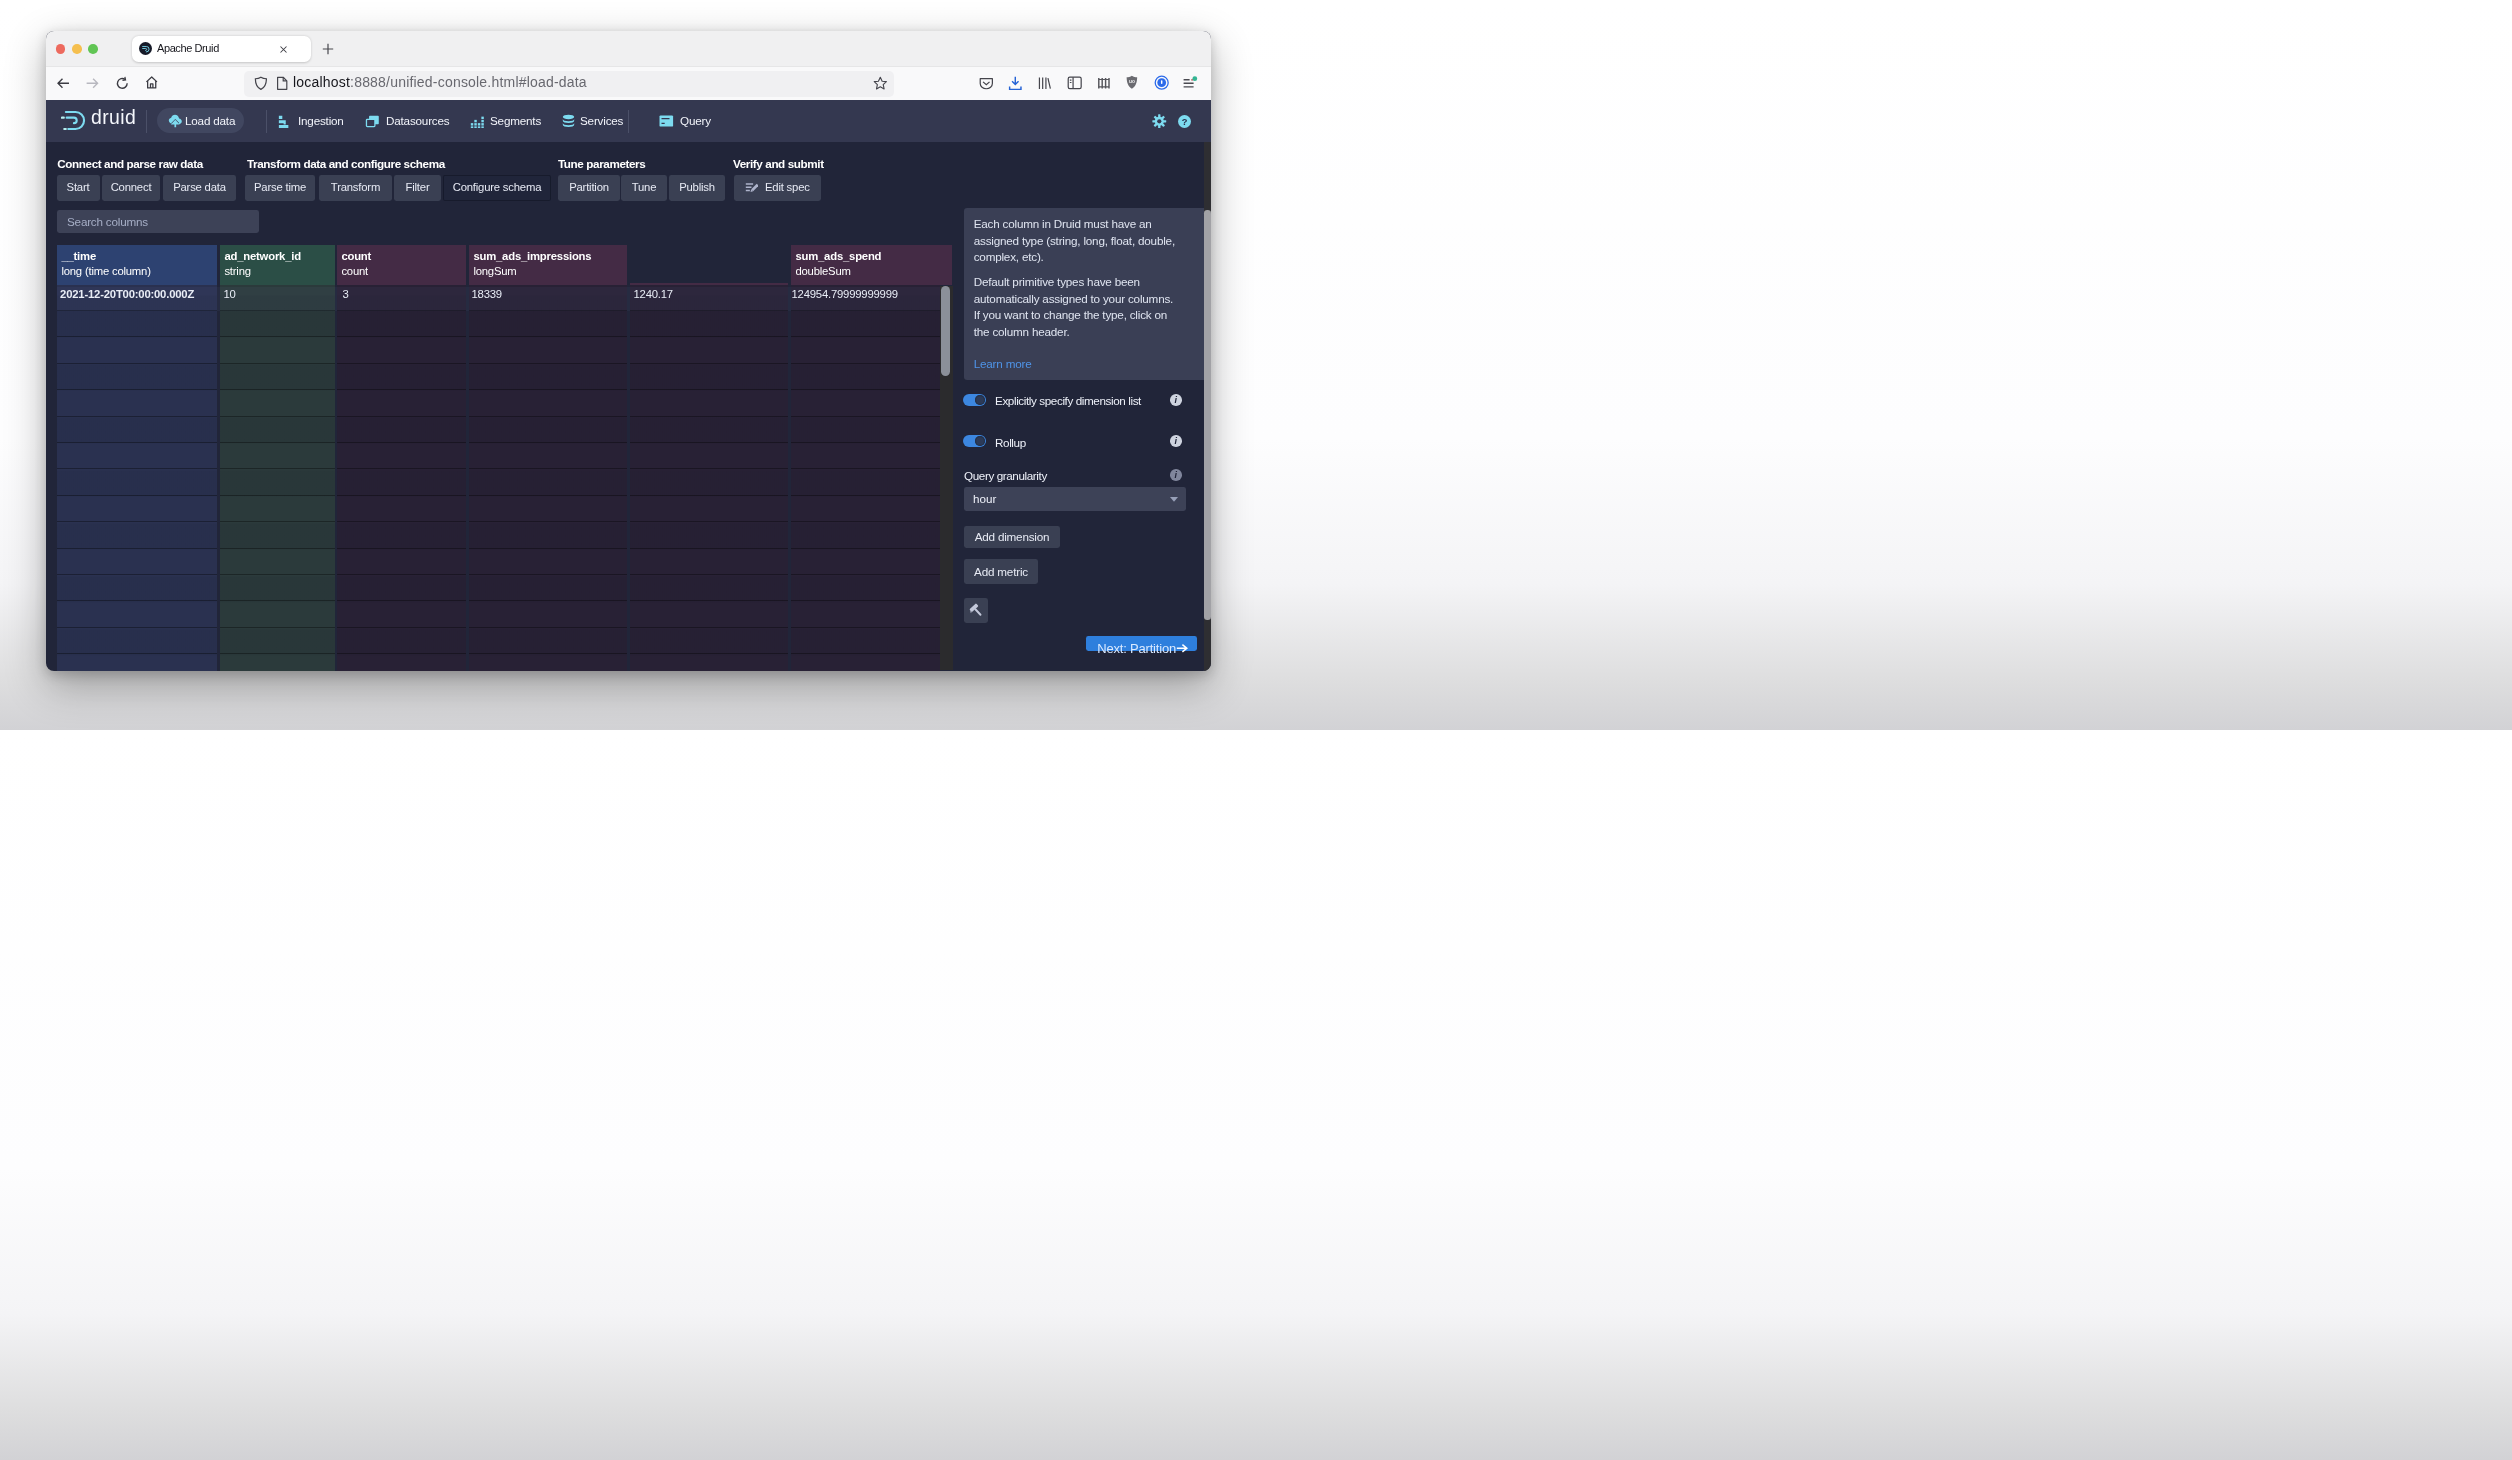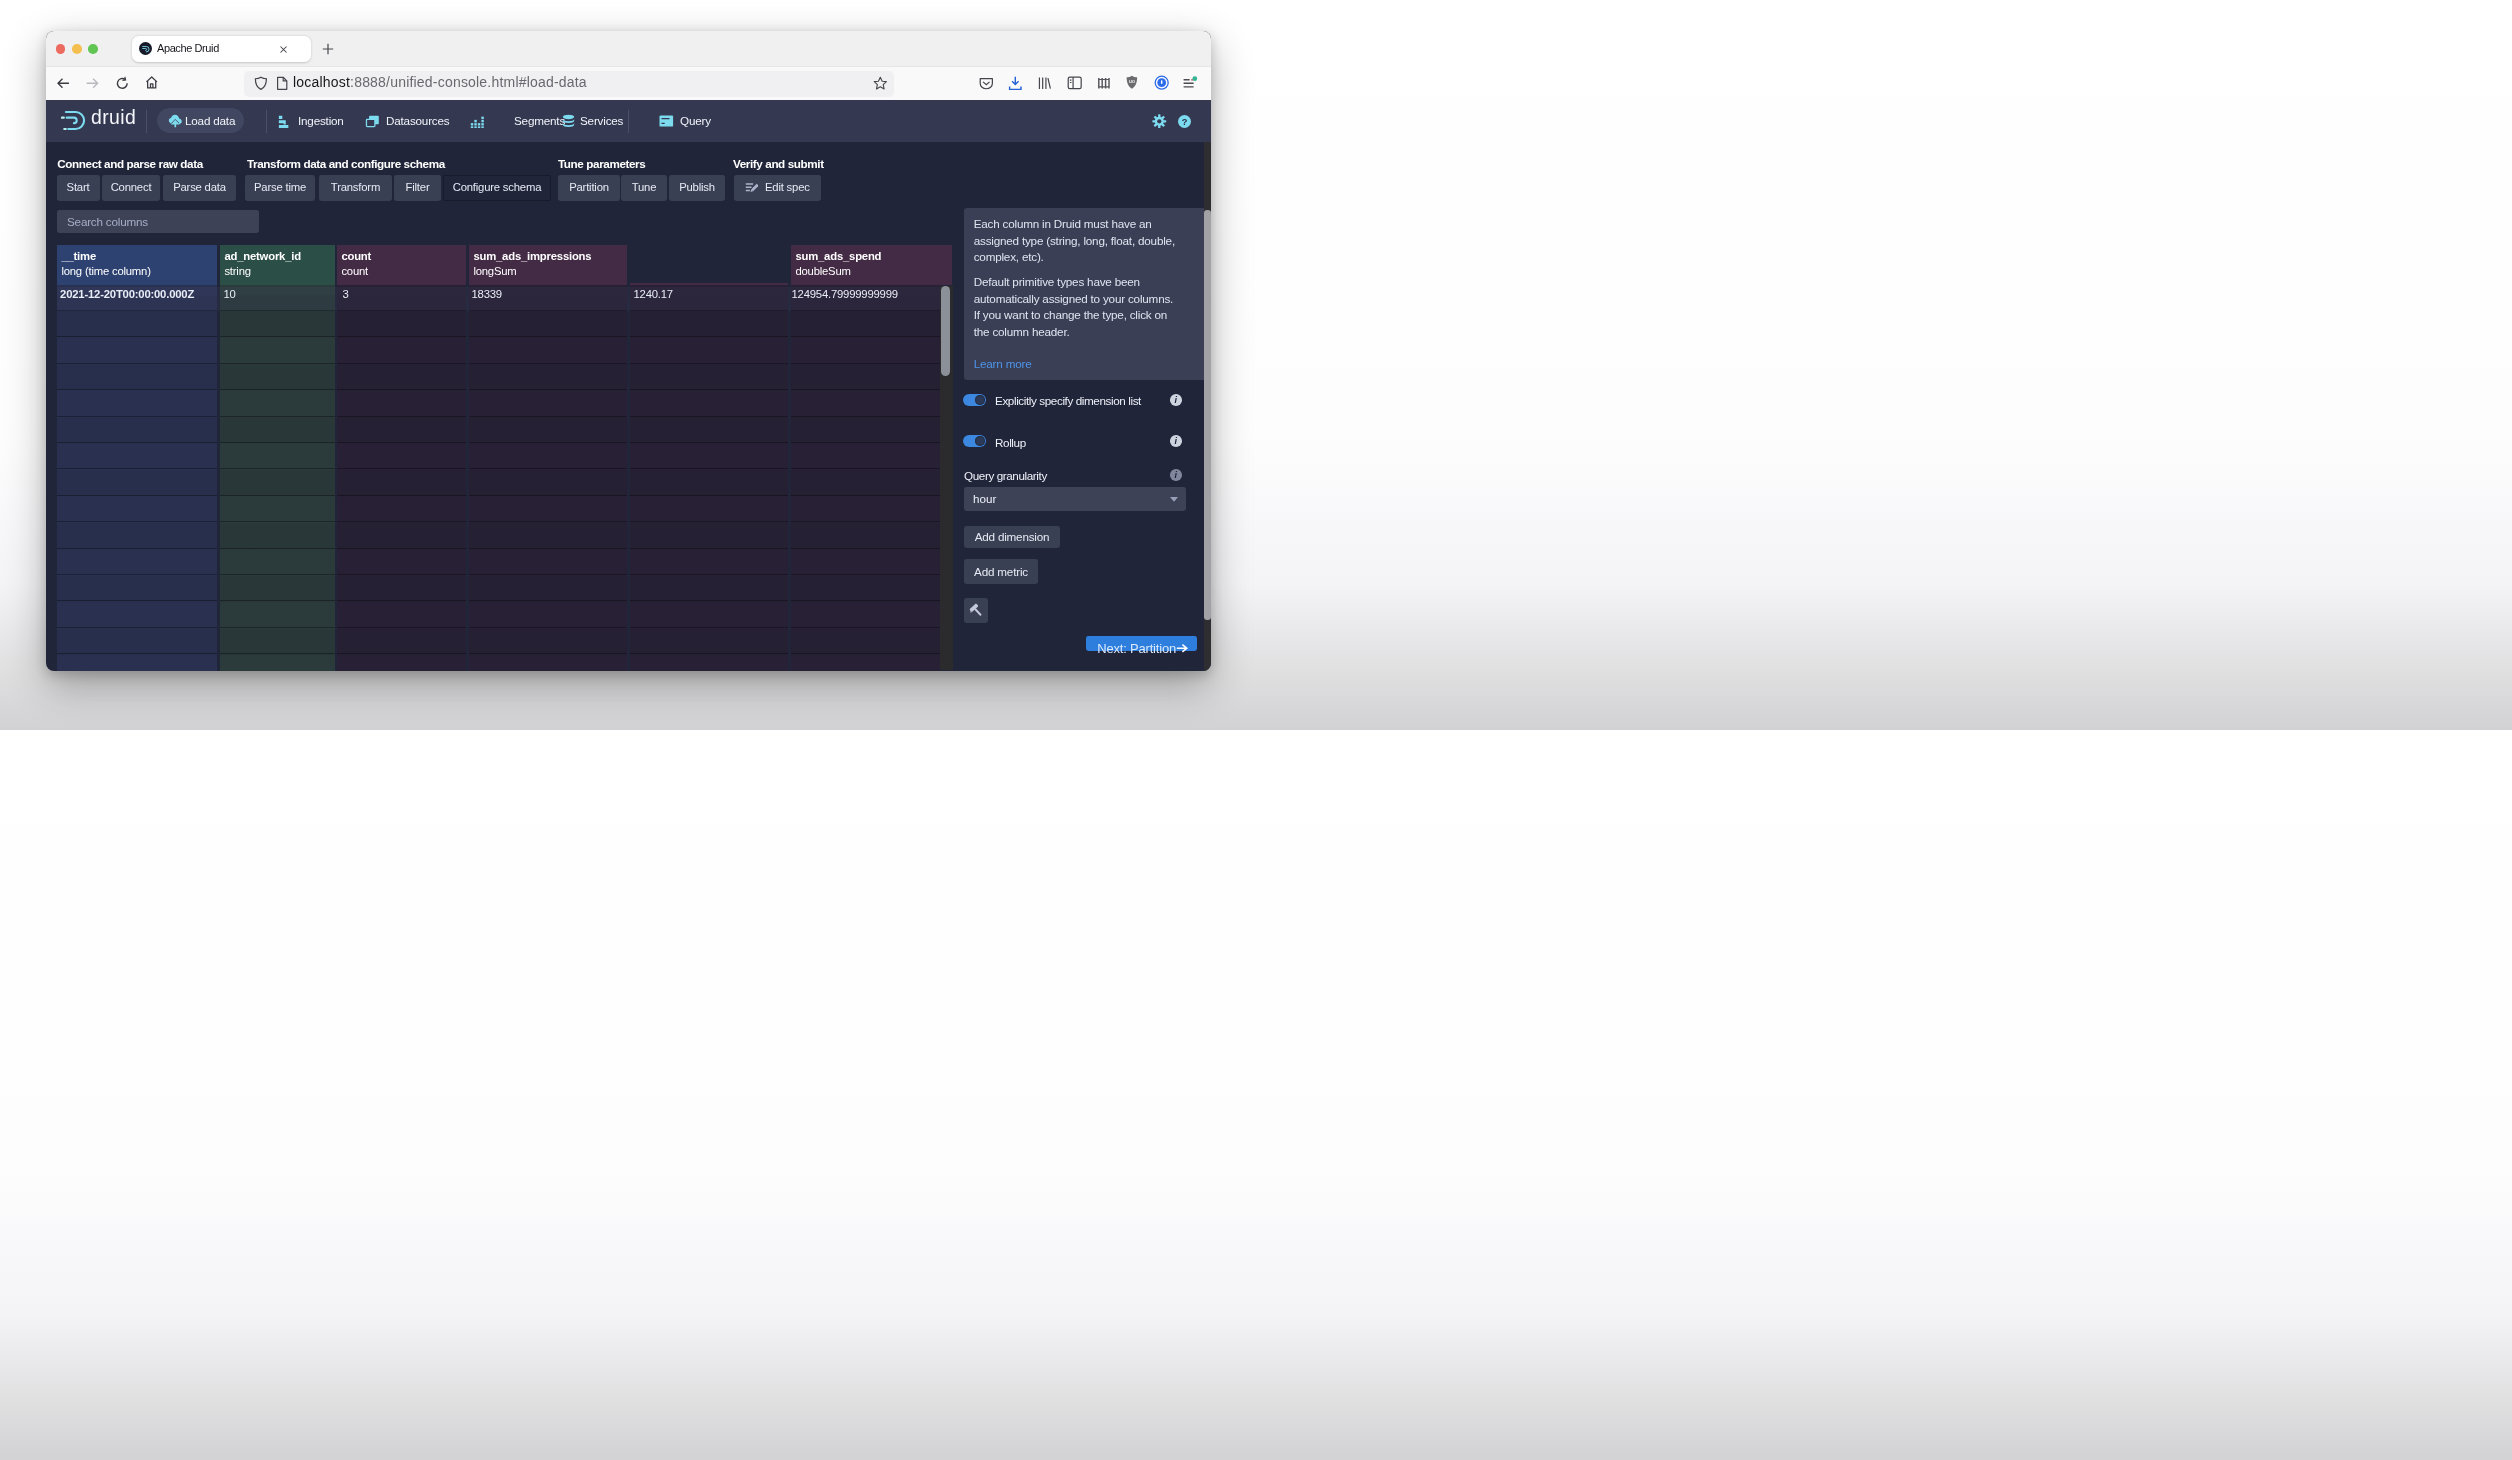--- a/index.html
+++ b/index.html
@@ -184,21 +184,21 @@
       <rect x="5.33" y="6" width="3" height="3" fill="#7ddbf0"></rect>
         <rect x="5.33" y="10" width="3" height="3" fill="#7ddbf0"></rect>
         <rect x="5.33" y="14" width="3" height="3" fill="#7ddbf0"></rect>
       <rect x="9.66" y="10" width="3" height="3" fill="#7ddbf0"></rect>
         <rect x="9.66" y="14" width="3" height="3" fill="#7ddbf0"></rect>
       <rect x="14" y="2" width="3" height="3" fill="#7ddbf0"></rect>
         <rect x="14" y="6" width="3" height="3" fill="#7ddbf0"></rect>
         <rect x="14" y="10" width="3" height="3" fill="#7ddbf0"></rect>
         <rect x="14" y="14" width="3" height="3" fill="#7ddbf0"></rect>
     </svg>
-    <div class="navtext" style="left:444px;margin-left:24px;">Segments</div>
+    <div class="navtext" style="left:444px;">Segments</div>
     <svg class="abs" style="left:516px; top:13.8px;" width="13" height="15.4" viewBox="0 0 16 19">
       <ellipse cx="8" cy="3.6" rx="7" ry="2.8" fill="#7ddbf0"></ellipse>
       <path d="M1 6.2 C1 8 4.1 9 8 9 C11.9 9 15 8 15 6.2 V8.4 C15 10.2 11.9 11.2 8 11.2 C4.1 11.2 1 10.2 1 8.4 Z" fill="#7ddbf0"></path>
       <path d="M1 11 C1 12.8 4.1 13.8 8 13.8 C11.9 13.8 15 12.8 15 11 V13.2 C15 15 11.9 16 8 16 C4.1 16 1 15 1 13.2 Z" fill="#7ddbf0"></path>
     </svg>
     <div class="navtext" style="left:534px;">Services</div>
     <div class="navdiv" style="left:582px;"></div>
     <svg class="abs" style="left:613px; top:15.4px;" width="14.6" height="12" viewBox="0 0 18 15">
       <rect x="0.5" y="0.5" width="17" height="14" rx="1.5" fill="#7ddbf0"></rect>
       <path d="M3 4.5 H13 M3 10.5 H7" stroke="#343850" stroke-width="1.8"></path>

